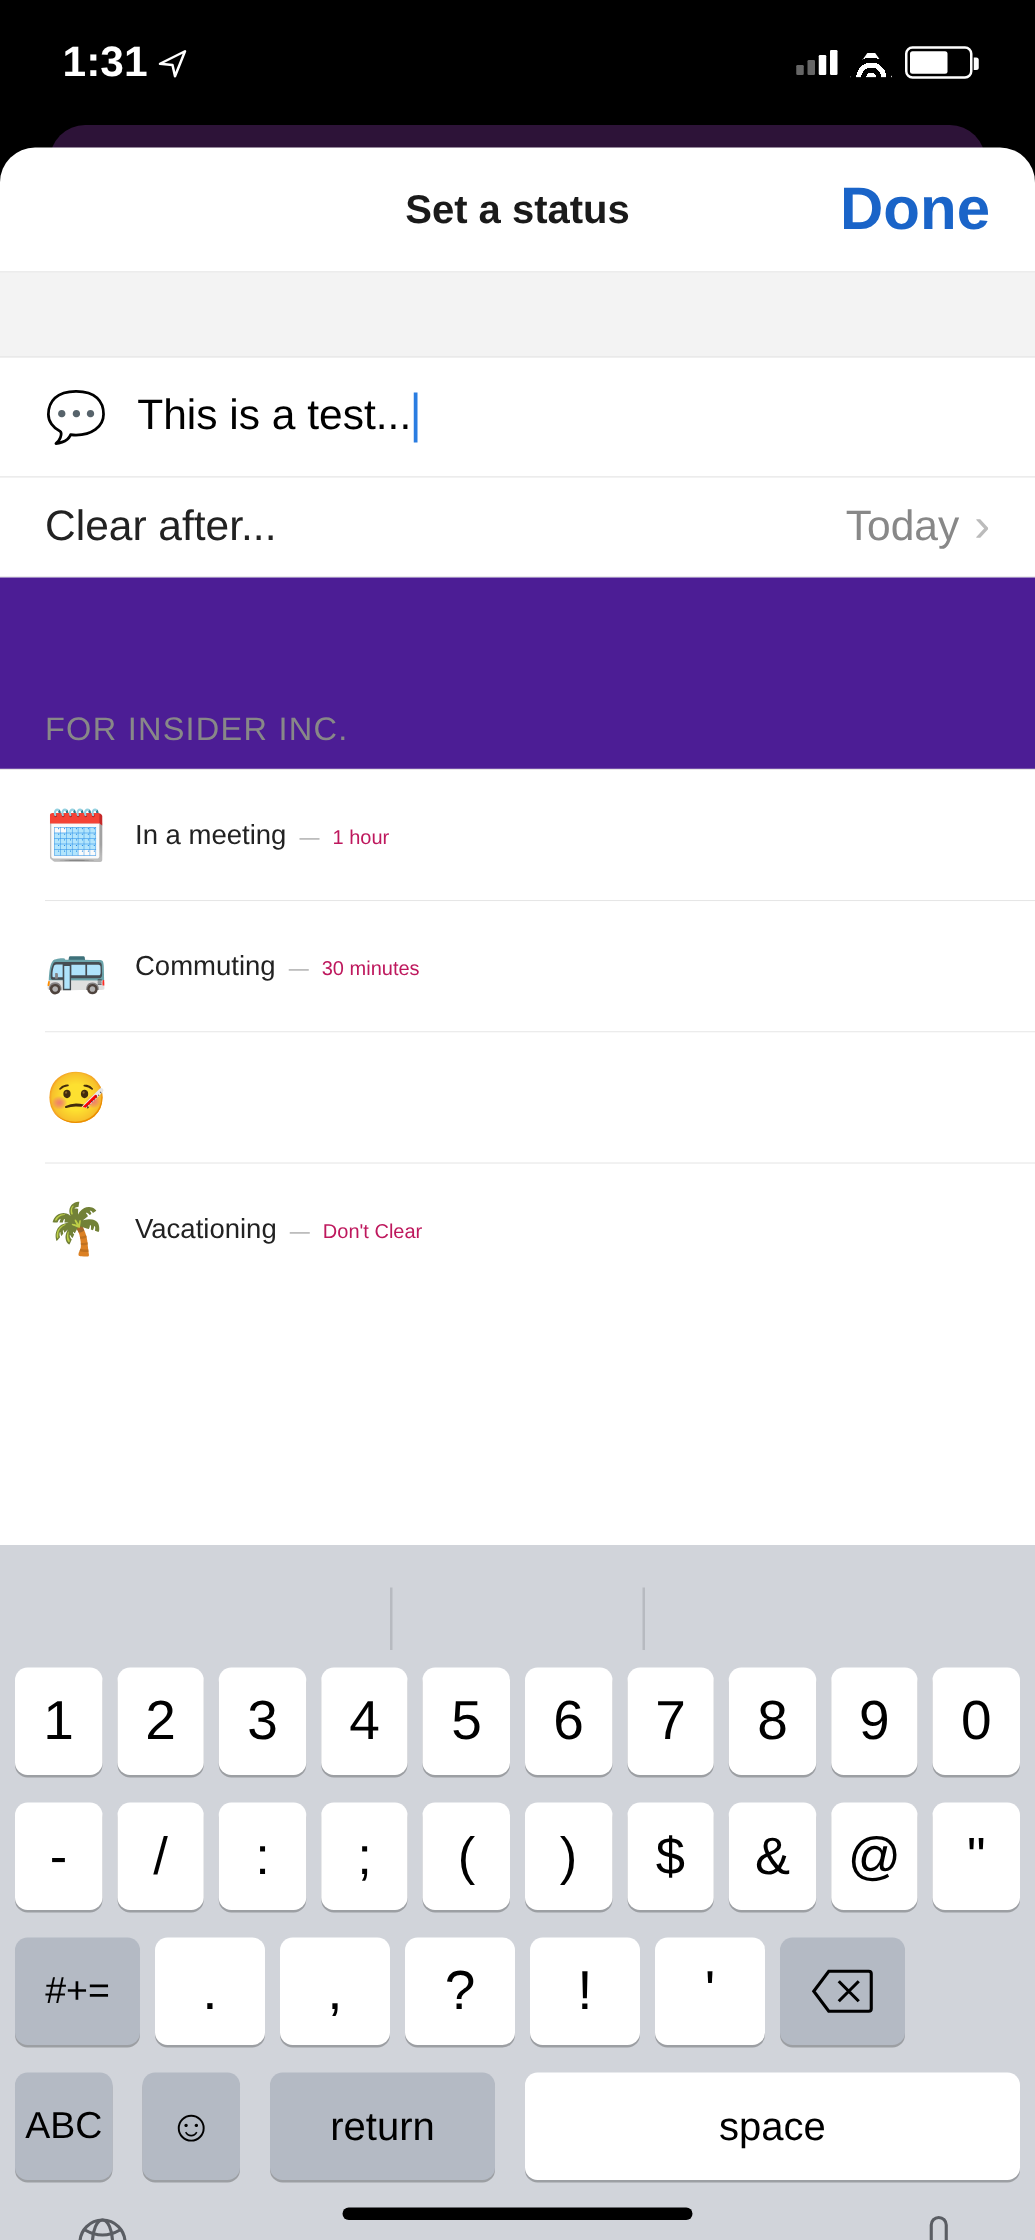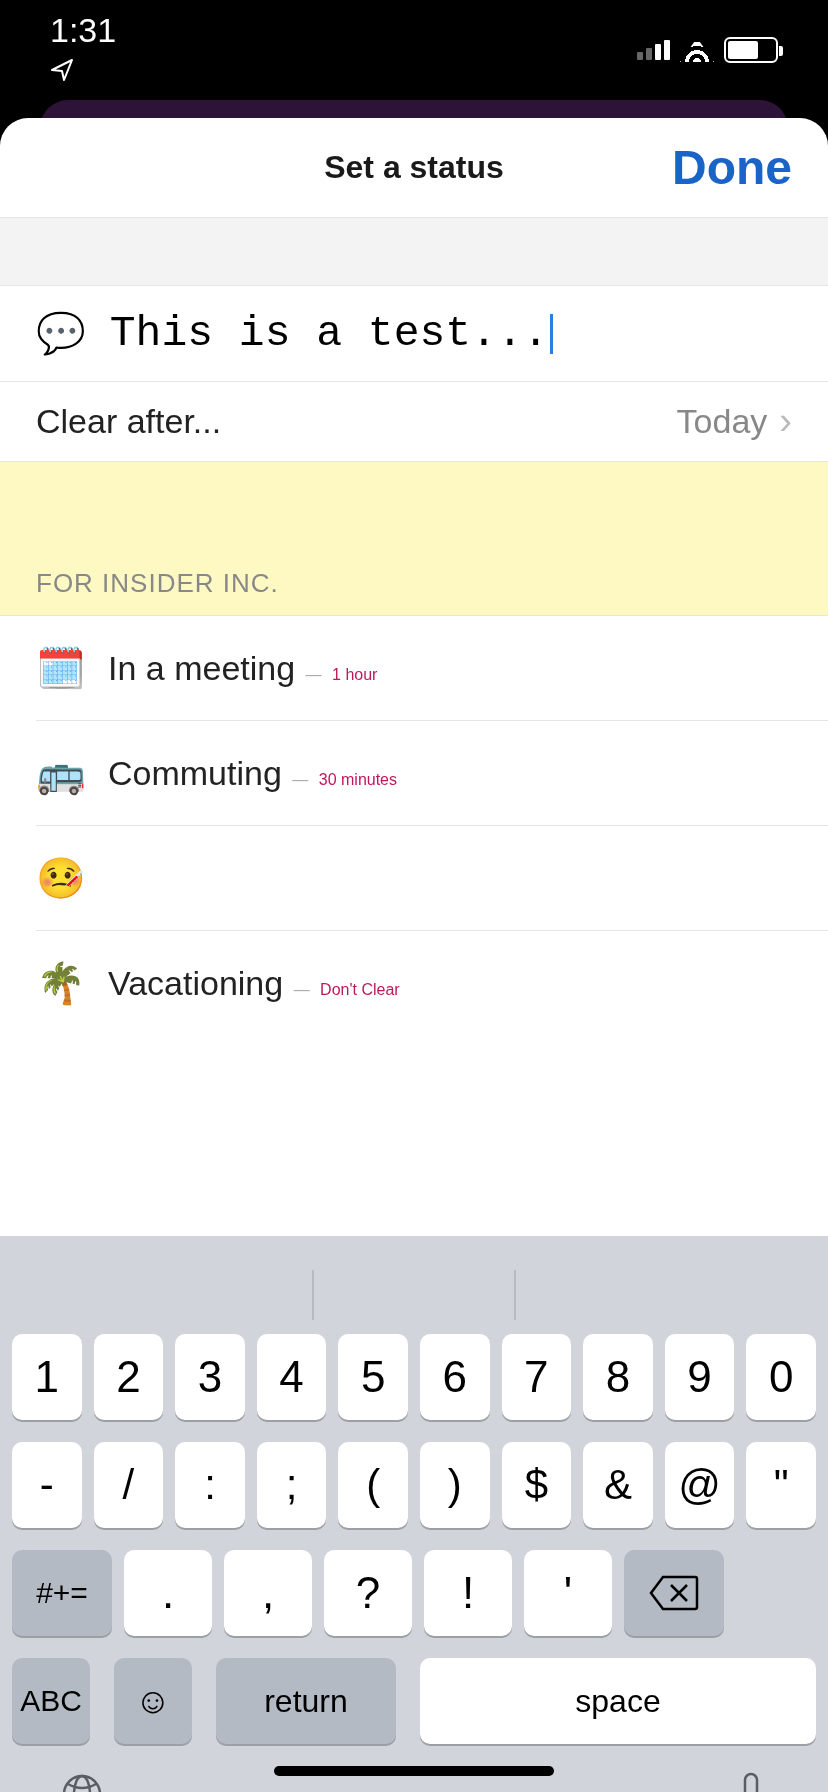--- a/index.html
+++ b/index.html
@@ -14,21 +14,21 @@
 
   
   .status-bar {
     height: 100px;
     display: flex;
     align-items: center;
     justify-content: space-between;
     padding: 0 50px;
     color: #fff;
   }
-  .status-left { display: flex; align-items: flex-start; gap: 8px; font-size: 34px; font-weight: 400; flex-direction: column; }
+  .status-left { display: flex; align-items: flex-end; gap: 8px; font-size: 34px; font-weight: 700; }
   .status-right { display: flex; align-items: center; gap: 10px; }
   .location-icon { font-size: 26px; transform: rotate(0deg); }
   .bars { display: flex; align-items: flex-end; gap: 3px; }
   .bars span { width: 6px; background: #fff; border-radius: 1px; }
   .bars span:nth-child(1){height:8px;opacity:.4}
   .bars span:nth-child(2){height:12px;opacity:.4}
   .bars span:nth-child(3){height:16px}
   .bars span:nth-child(4){height:20px}
   .wifi { width: 34px; height: 24px; position: relative; }
   .wifi::before {
@@ -73,46 +73,46 @@
   .done-btn { position: absolute; right: 36px; font-size: 48px; font-weight: 700; color: #1a64c8; }
 
   .gap-gray { background: #f3f3f3; height: 68px; border-bottom: 1px solid #e6e6e6;}
 
   .status-input-row {
     display: flex; align-items: center; gap: 24px;
     padding: 0 36px; height: 96px;
     border-bottom: 1px solid #e6e6e6;
   }
   .speech-emoji { font-size: 40px; filter: grayscale(0.2);}
-  .status-text { font-size: 43px; color: #000; position: relative; font-family: Liberation Mono, monospace; }
+  .status-text { font-size: 34px; color: #000; position: relative; }
   .caret { display:inline-block; width:3px; height:40px; background:#2a7de1; vertical-align:middle; margin-left:2px; animation: blink 1s step-end infinite; }
   @keyframes blink { 50% { opacity:0; } }
 
   .clear-row {
     display: flex; align-items: center; justify-content: space-between;
     padding: 0 36px; height: 80px;
     border-bottom: 1px solid #e6e6e6;
     gap: 16px;
   }
   .clear-label { font-size: 34px; color: #222; }
   .clear-right { display:flex; align-items:center; gap:12px; color:#888; font-size:34px; }
   .chevron { font-size: 38px; color:#bbb; font-weight:300; }
 
-  .gap-gray2 { background: #fef9c3; flex-shrink:0; }
+  .gap-gray2 { background: #4c1d95; flex-shrink:0; }
   .section-header { padding: 106px 36px 16px; font-size: 26px; letter-spacing: 1px; color: #888; border-bottom: 1px solid #e6e6e6;}
 
   .preset-row {
     display:flex; align-items:center; gap:26px;
     padding: 0 36px; height: 104px;
     border-bottom: 1px solid #e6e6e6;
     background:#fff;
   }
   .preset-row:first-of-type{ border-top:none;}
   .preset-emoji { font-size: 40px; width:46px; text-align:center;}
-  .preset-label { font-size: 34px; color:#222; }
+  .preset-label { font-size: 22px; color:#222; }
   .preset-sep { color:#aaa; margin: 0 6px;}
   .preset-duration { color:#be185d; }
   .presets .preset-row { border-bottom:none; }
   .presets .hr { height:1px; background:#e6e6e6; margin-left:36px;}
 
   
   .keyboard {
     position:absolute; left:0; right:0; bottom:0;
     height: 556px;
     background:#d1d4da;

